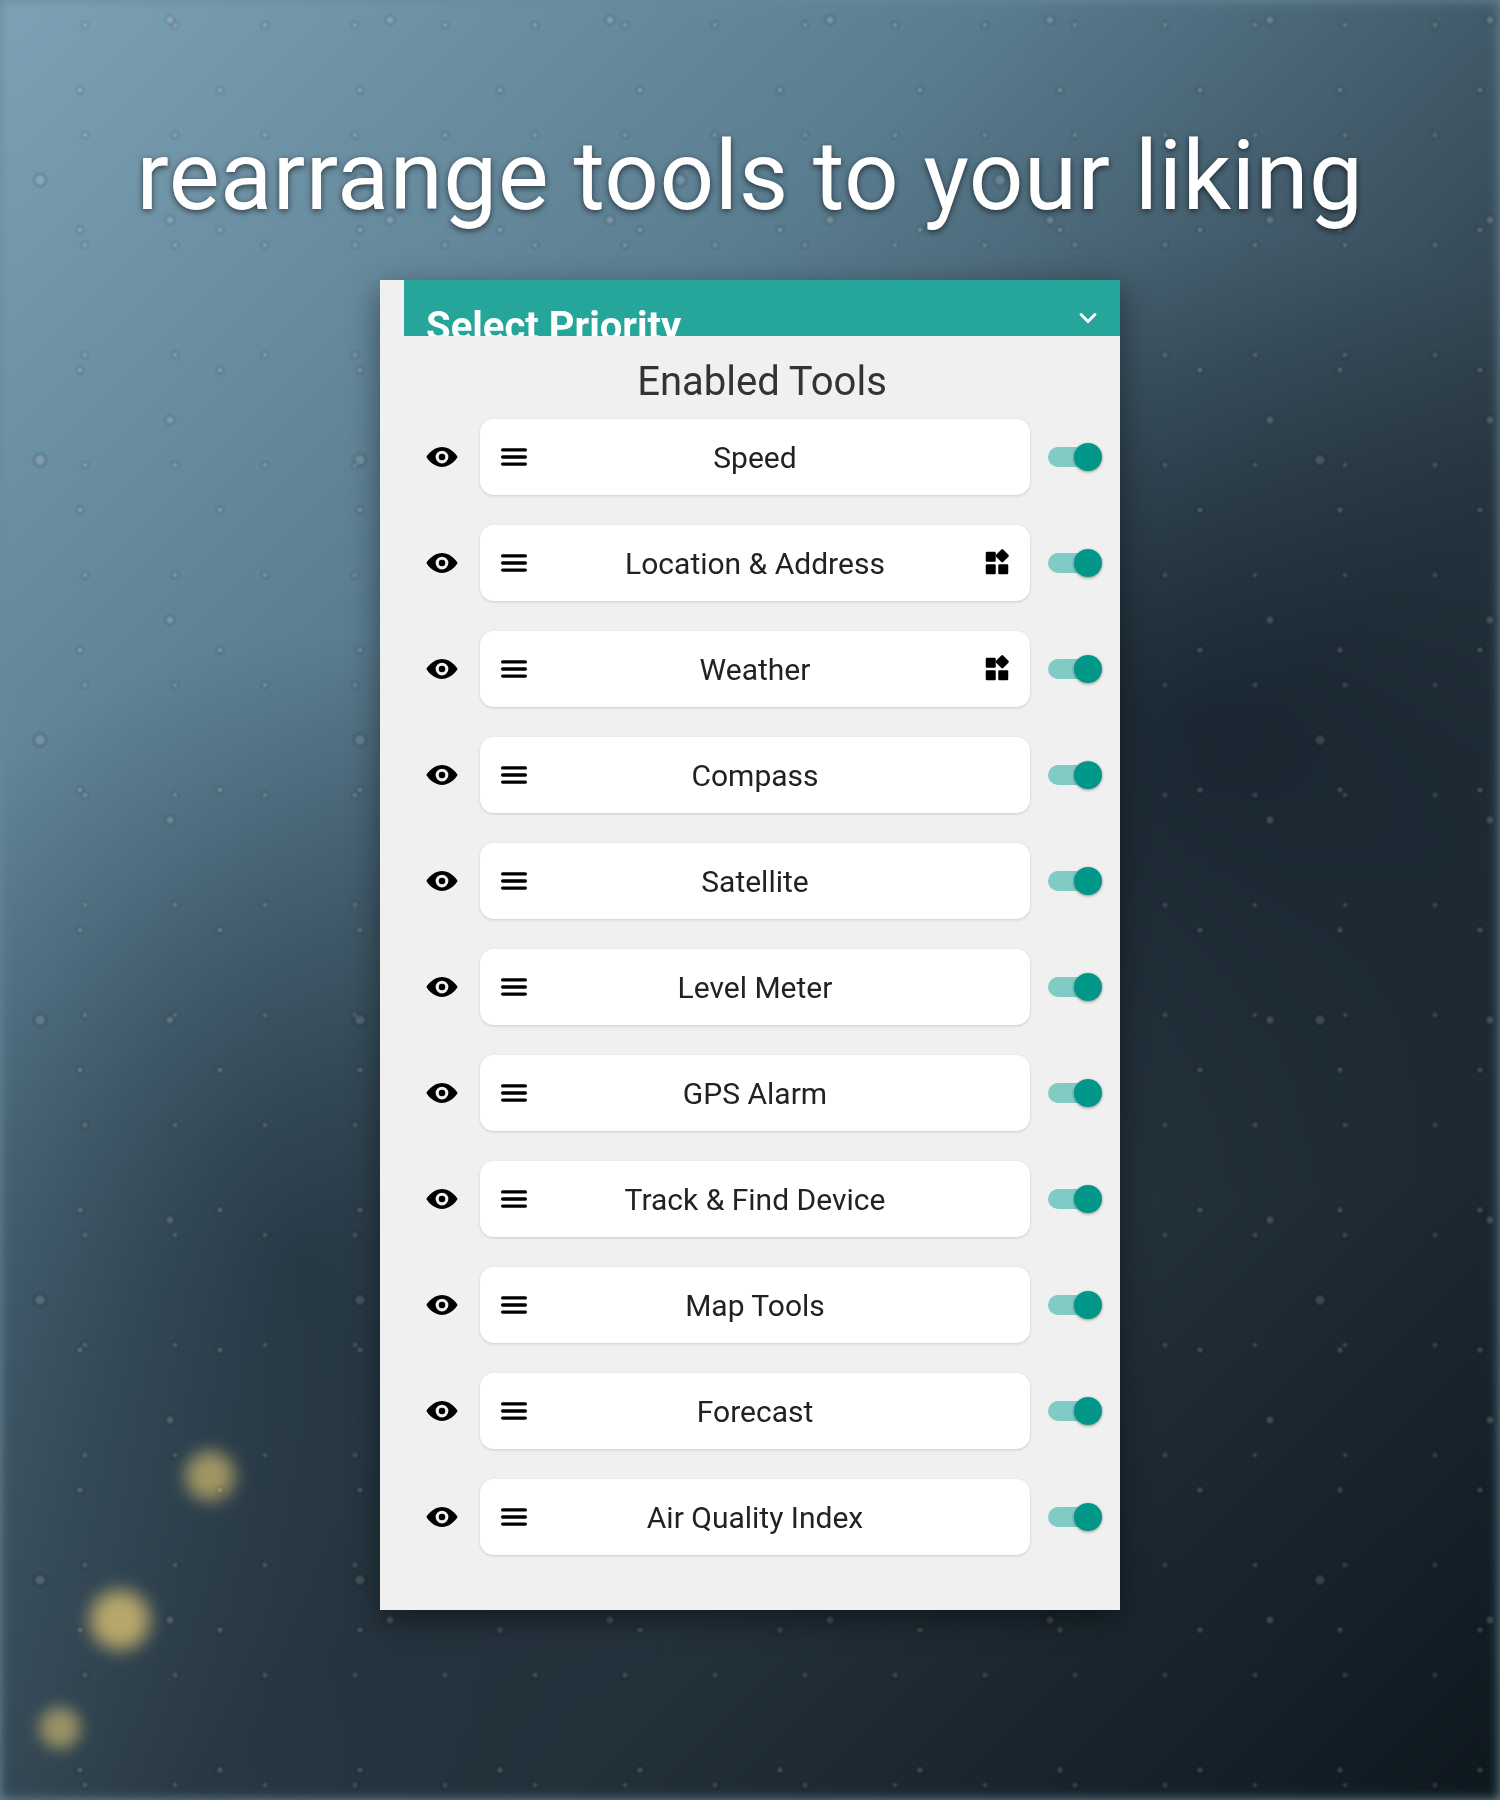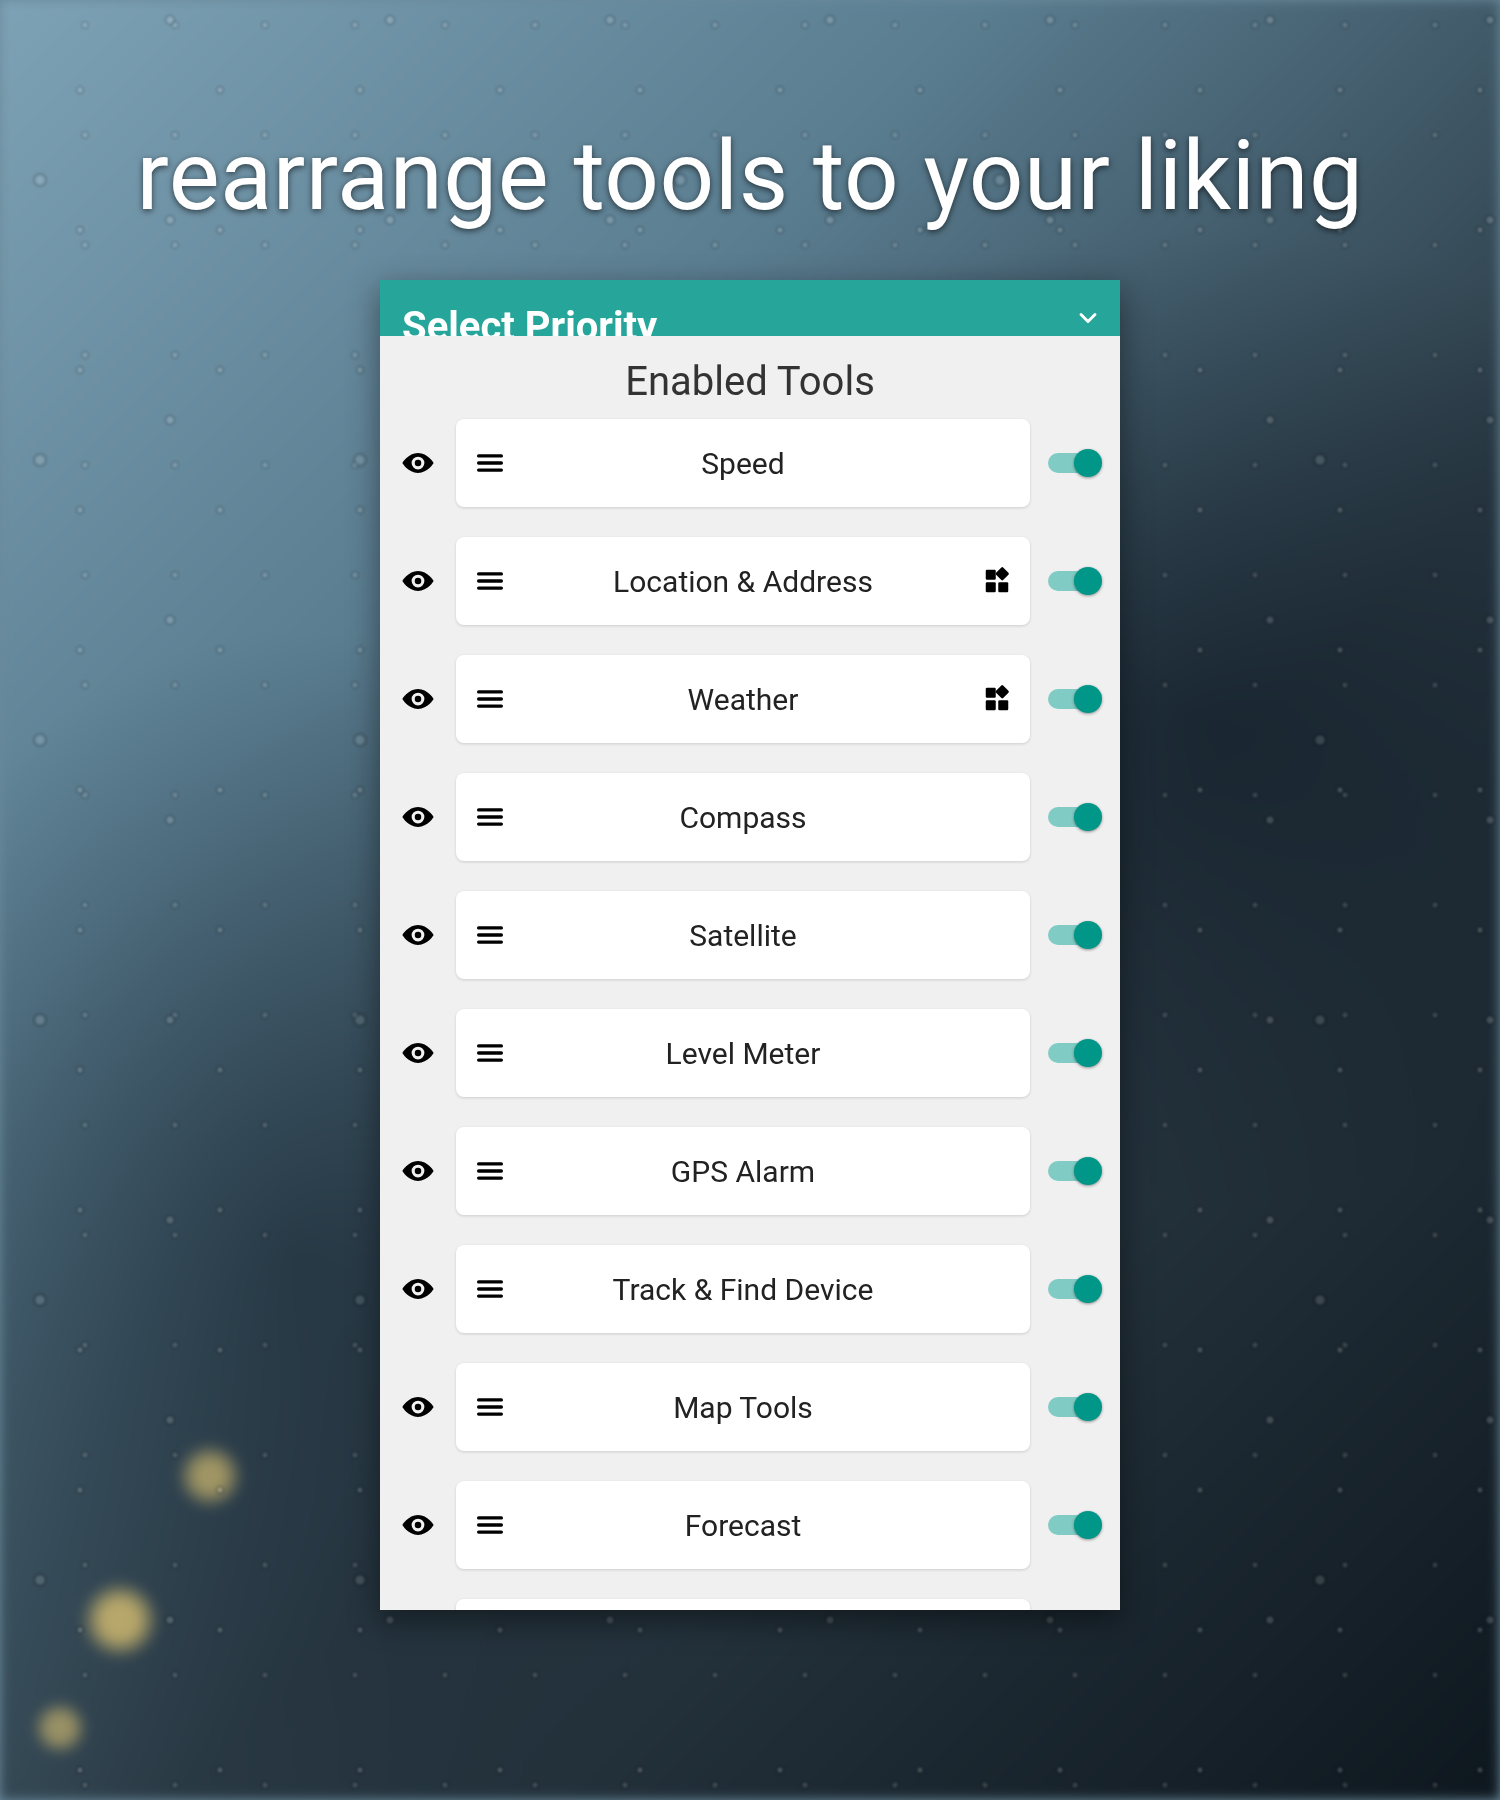--- a/index.html
+++ b/index.html
@@ -52,20 +52,21 @@
   }
   .phone {
     position: absolute;
     left: 50%; transform: translateX(-50%);
     top: 280px;
     width: 740px;
     height: 1330px;
     background: #f0f0f0;
     box-shadow: 0 10px 30px rgba(0,0,0,0.45);
     overflow: hidden;
+    padding-left: 24px;
   }
   .appbar {
     height: 56px;
     background: #26a69a;
     color: #fff;
     display: flex; align-items: center;
     padding: 0 20px;
     font-size: 34px;
     font-weight: 500;
     position: relative;
@@ -101,22 +102,22 @@
   }
   .eye, .drag {
     width: 40px; height: 40px;
     display: flex; align-items: center; justify-content: center;
     color: #000;
     flex: 0 0 auto;
   }
   .card {
     flex: 1 1 auto;
     background: #fff;
-    border-radius: 8px;
-    height: 88px;
+    border-radius: 14px;
+    height: 76px;
     display: flex;
     align-items: center;
     justify-content: center;
     position: relative;
     box-shadow: 0 1px 3px rgba(0,0,0,0.15);
   }
   .card .label {
     font-size: 30px;
     color: #222;
     text-align: center;

